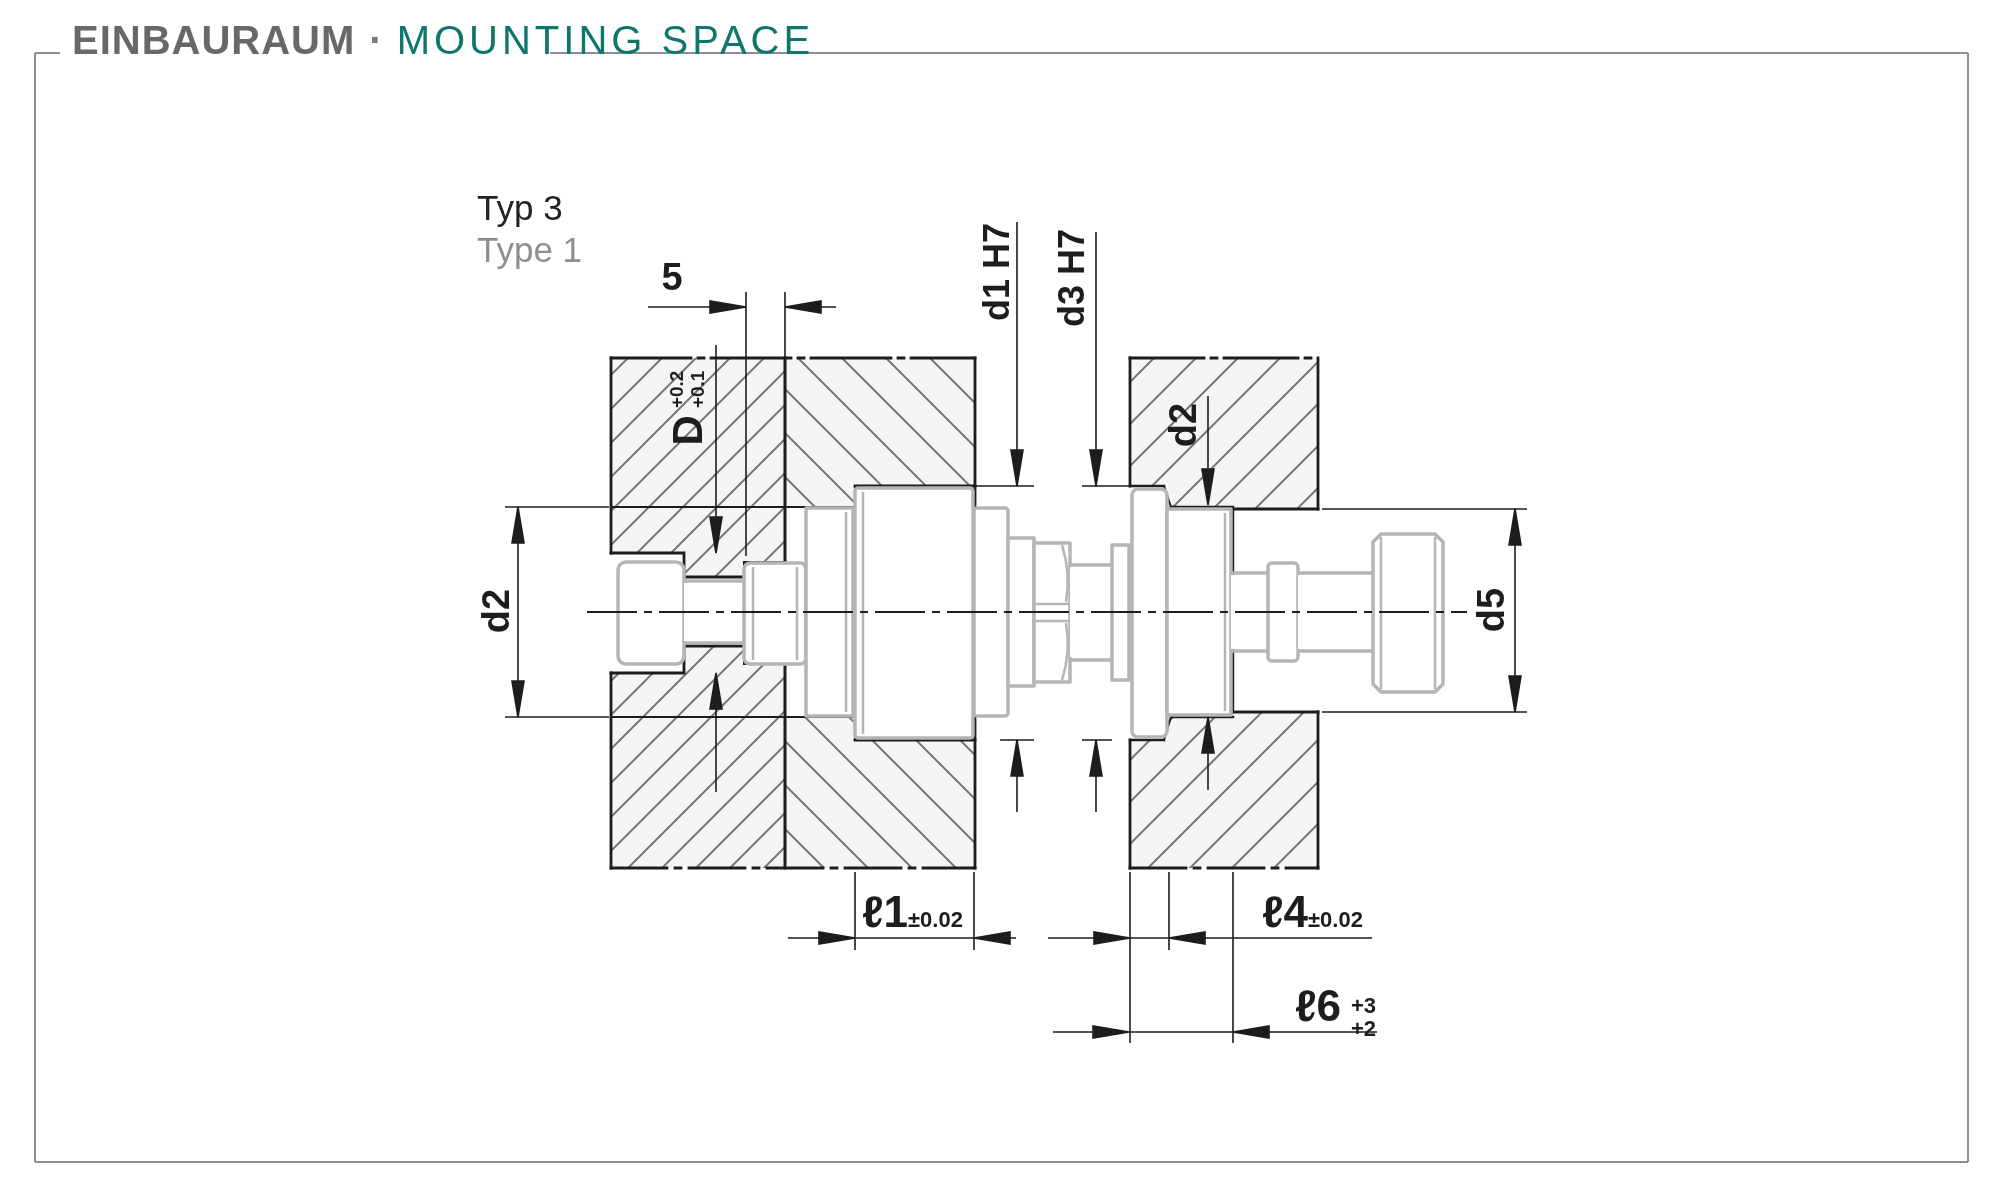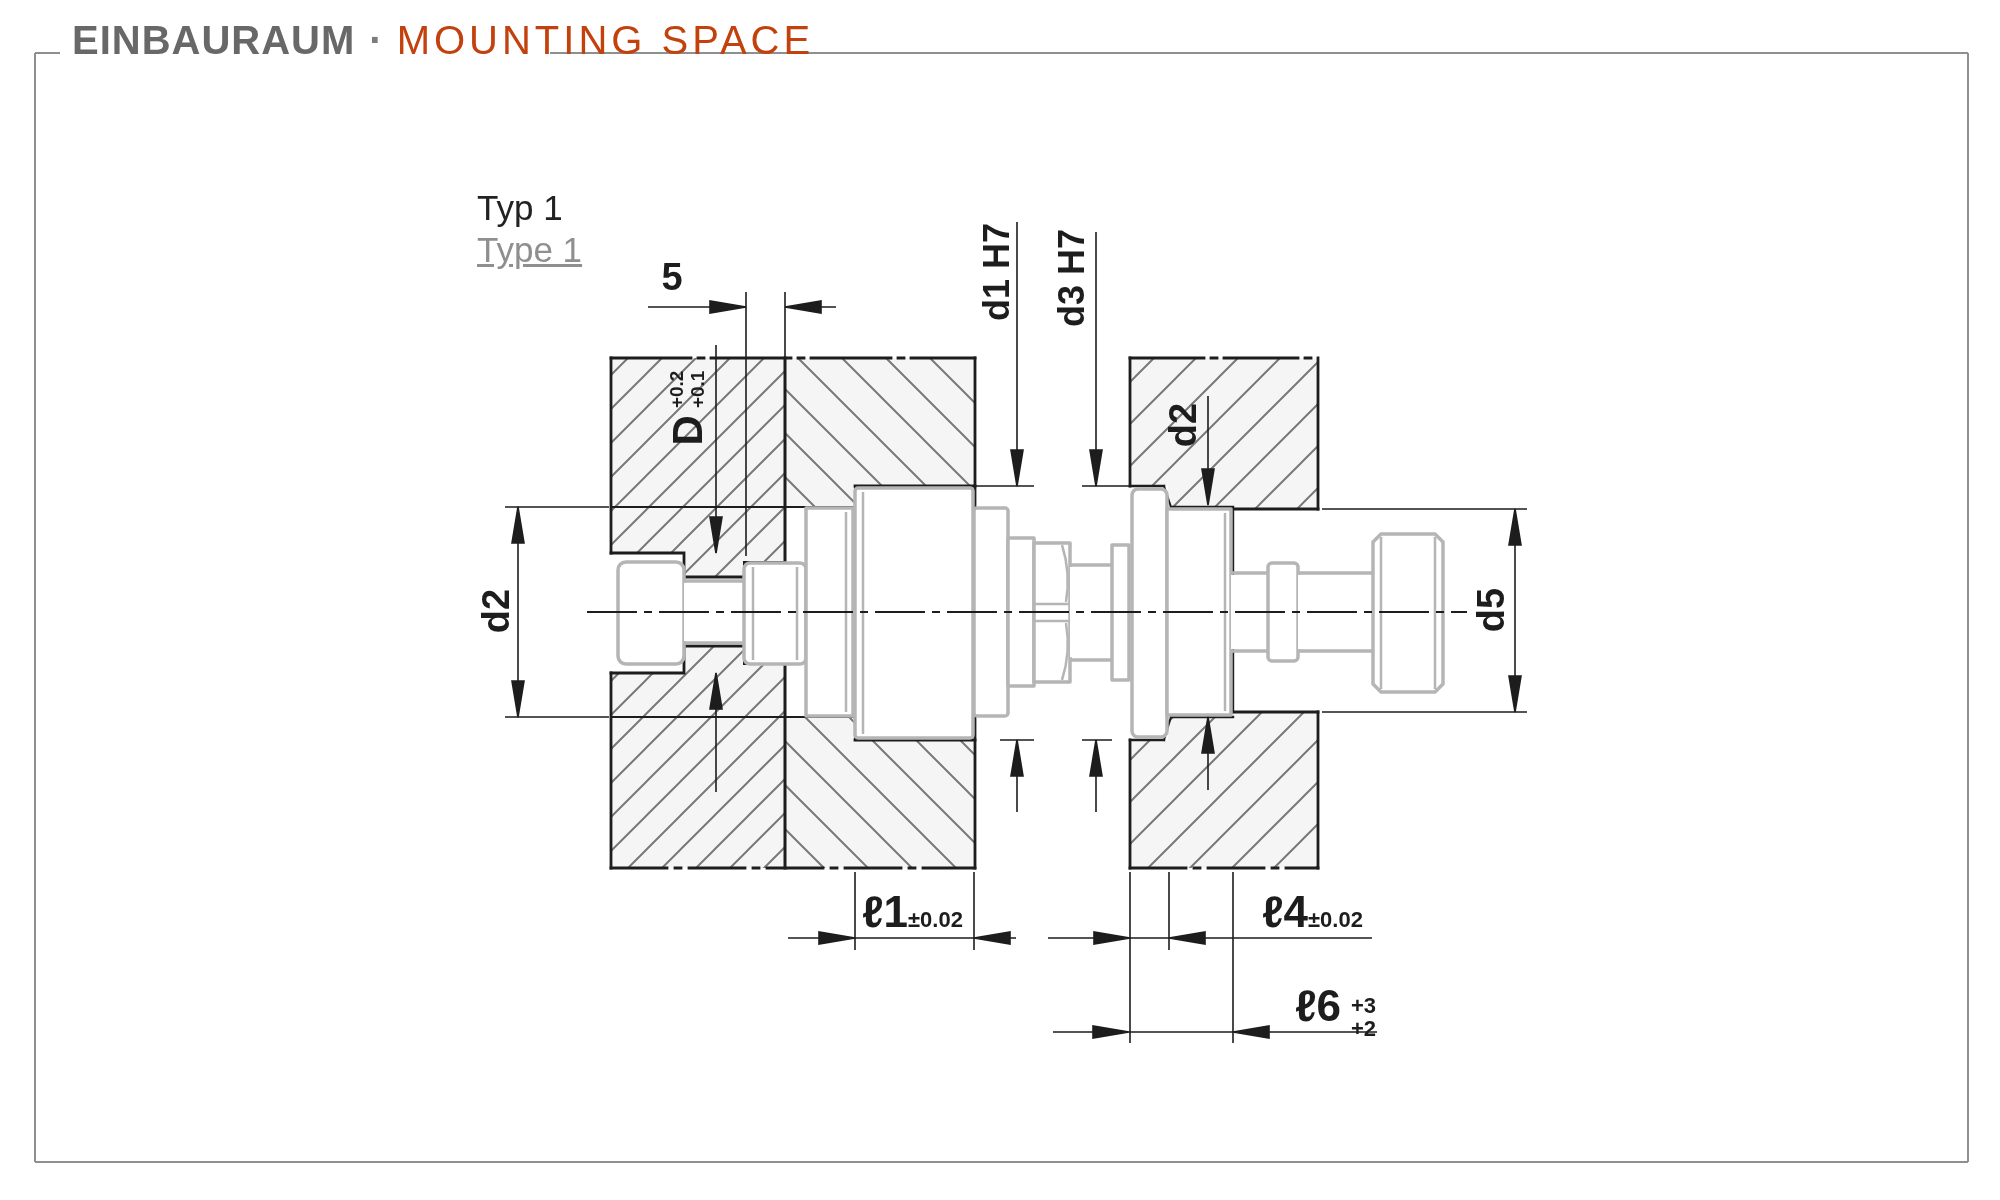--- a/index.html
+++ b/index.html
@@ -7,23 +7,23 @@
     position:relative;width:2000px;height:1200px;background:#ffffff;
     font-family:"Liberation Sans","DejaVu Sans",sans-serif;overflow:hidden;border-radius:31px;
   }
   svg.draw{position:absolute;left:0;top:0;}
   .lbl{position:absolute;color:#1d1d1d;white-space:nowrap;}
   .rot{display:flex;align-items:center;justify-content:center;transform:rotate(-90deg);}
   .dimtxt{font-size:36px;font-weight:bold;}
   .title-row{position:absolute;left:72px;top:18px;display:flex;align-items:baseline;height:44px;}
   .title-de{font-size:40px;font-weight:bold;color:#686868;letter-spacing:1px;}
   .title-sep{font-size:40px;font-weight:bold;color:#7c7c7c;margin:0 14px;}
-  .title-en{font-size:40px;font-weight:normal;color:#c2410c;letter-spacing:4px;}
+  .title-en{font-size:40px;font-weight:normal;color:#0f766e;letter-spacing:4px;}
   .typ-de{left:477px;top:188px;font-size:35px;color:#222222;}
-  .typ-en{left:477px;top:230px;font-size:35px;color:#8f8f8f;text-decoration:underline;}
+  .typ-en{left:477px;top:230px;font-size:35px;color:#8f8f8f;}
   .five{left:652px;top:256px;width:40px;text-align:center;font-size:38px;font-weight:bold;}
   .tolstack{display:flex;flex-direction:column;font-size:19px;font-weight:600;line-height:1.1;margin-left:7px;}
   .bigsym{font-size:42px;font-weight:bold;line-height:1;}
   .lenrow{display:flex;align-items:baseline;}
   .lensym{font-size:44px;font-weight:bold;line-height:1;}
   .lentol{font-size:22px;font-weight:600;}
   .lenstack{display:flex;flex-direction:column;font-size:22px;font-weight:600;line-height:1.05;margin-left:10px;transform:translateY(-8px);}
 </style>
 </head>
 <body>
@@ -211,21 +211,21 @@
       </g>
     </g>
   </svg>
 
   <div class="title-row">
     <span class="title-de">EINBAURAUM</span>
     <span class="title-sep">·</span>
     <span class="title-en">MOUNTING SPACE</span>
   </div>
 
-  <div class="lbl typ-de">Typ 1</div>
+  <div class="lbl typ-de">Typ 3</div>
   <div class="lbl typ-en">Type 1</div>
 
   <div class="lbl five">5</div>
 
   <div class="lbl rot" style="left:618px;top:384px;width:140px;height:48px;">
     <span class="bigsym">D</span>
     <span class="tolstack">
       <span>+0.2</span>
       <span>+0.1</span>
     </span>

